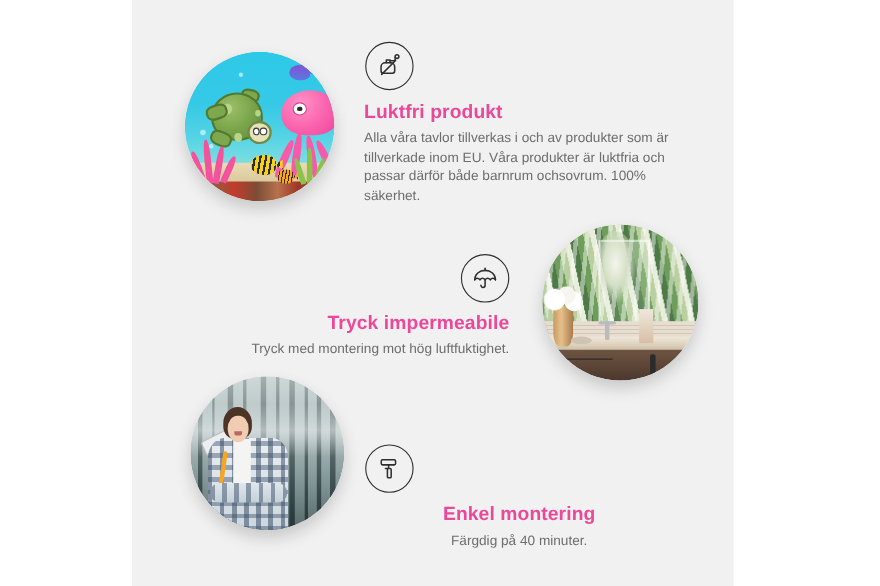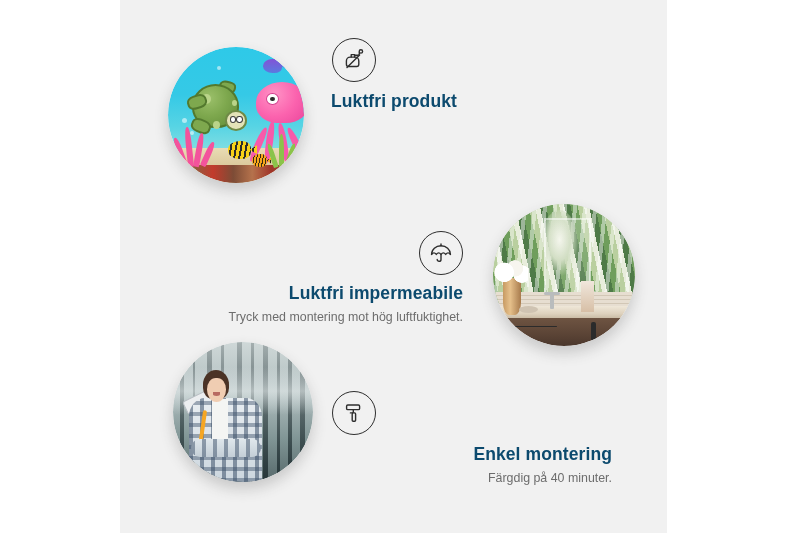--- a/index.html
+++ b/index.html
@@ -291,42 +291,42 @@
     width: 44px; height: 44px;
     border-radius: 50%;
     border: 1.6px solid #2e2e2e;
     display: flex; align-items: center; justify-content: center;
     box-sizing: border-box;
   }
 
   .feat-title {
     font-size: 17.5px;
     font-weight: 700;
-    color: #0c4a6e;
+    color: #ec4899;
     letter-spacing: .1px;
     margin: 9px 0 5px 0;
     white-space: nowrap;
   }
   .feat-desc {
     font-size: 12.4px;
     line-height: 17.6px;
     color: #6d6d6d;
   }
 
   
   #feat-odourless { left: 331px; top: 38px; width: 305px; text-align: left; }
   #feat-odourless .icon-circle { margin-left: 1px; }
 
   
   #feat-waterproof { left: 205px; top: 231px; width: 258px; text-align: right; }
   #feat-waterproof .icon-row { display:flex; justify-content:flex-end; }
   #feat-waterproof .feat-title { margin-top: 8px; }
 
   
-  #feat-mounting { left: 332px; top: 391px; width: 280px; text-align: right; }
+  #feat-mounting { left: 332px; top: 404px; width: 280px; text-align: center; }
 
   svg { display:block; }
 </style>
 </head>
 <body>
 
 <div class="stage">
 
   <div class="panel"></div>
 
@@ -426,34 +426,35 @@
         <svg width="28" height="28" viewBox="0 0 28 28" fill="none" stroke="#2e2e2e" stroke-width="1.4" stroke-linecap="round" stroke-linejoin="round">
           <path d="M8.5 20.5h8.2c1.2 0 2.1-1 2.1-2.2v-3.4c0-2.1-1.7-3.8-3.8-3.8h-4.8c-2.1 0-3.8 1.7-3.8 3.8v3.4c0 1.2 0.9 2.2 2.1 2.2z"></path>
           <path d="M11.2 11.1V8.6h3.4v2.5"></path>
           <path d="M14.6 9.3h3.1a1.6 1.6 0 0 0 1.6-1.6V6.4"></path>
           <circle cx="20.9" cy="5.4" r="1.7"></circle>
           <path d="M7.0 21.6 19.6 9.0"></path>
         </svg>
       </div>
     </div>
     <div class="feat-title">Luktfri produkt</div>
+    <div class="feat-desc">Alla våra tavlor tillverkas i och av produkter som är tillverkade inom EU. Våra produkter är luktfria och passar därför både barnrum ochsovrum. 100% säkerhet.</div>
   </div>
 
   <div class="feature" id="feat-waterproof">
     <div class="icon-row">
       <div class="icon-circle">
         <svg width="28" height="28" viewBox="0 0 28 28" fill="none" stroke="#2e2e2e" stroke-width="1.4" stroke-linecap="round" stroke-linejoin="round">
           <path d="M4.6 15.4c0-5.2 4.2-8.6 9.4-8.6s9.4 3.4 9.4 8.6"></path>
           <path d="M4.6 15.4c1.6-2.0 3.1-2.0 4.7 0 1.6-2.0 3.1-2.0 4.7 0 1.6-2.0 3.1-2.0 4.7 0 1.6-2.0 3.1-2.0 4.7 0"></path>
           <path d="M14 6.8V4.9"></path>
           <path d="M14 15.4v5.0a1.9 1.9 0 0 1-1.9 1.9 1.9 1.9 0 0 1-1.9-1.9"></path>
         </svg>
       </div>
     </div>
-    <div class="feat-title">Luktfri impermeabile</div>
+    <div class="feat-title">Tryck impermeabile</div>
     <div class="feat-desc">Tryck med montering mot hög luftfuktighet.</div>
   </div>
 
   <div class="feature" id="feat-mounting">
     <div class="icon-row">
       <div class="icon-circle">
         <svg width="28" height="28" viewBox="0 0 28 28" fill="none" stroke="#2e2e2e" stroke-width="1.4" stroke-linecap="round" stroke-linejoin="round">
           <rect x="6.6" y="6.0" width="13.0" height="4.6" rx="1.2"></rect>
           <path d="M13.3 10.6v2.1a1.2 1.2 0 0 1-1.2 1.2h-1.7"></path>
           <rect x="12.2" y="13.9" width="3.4" height="8.4" rx="1.0"></rect>

